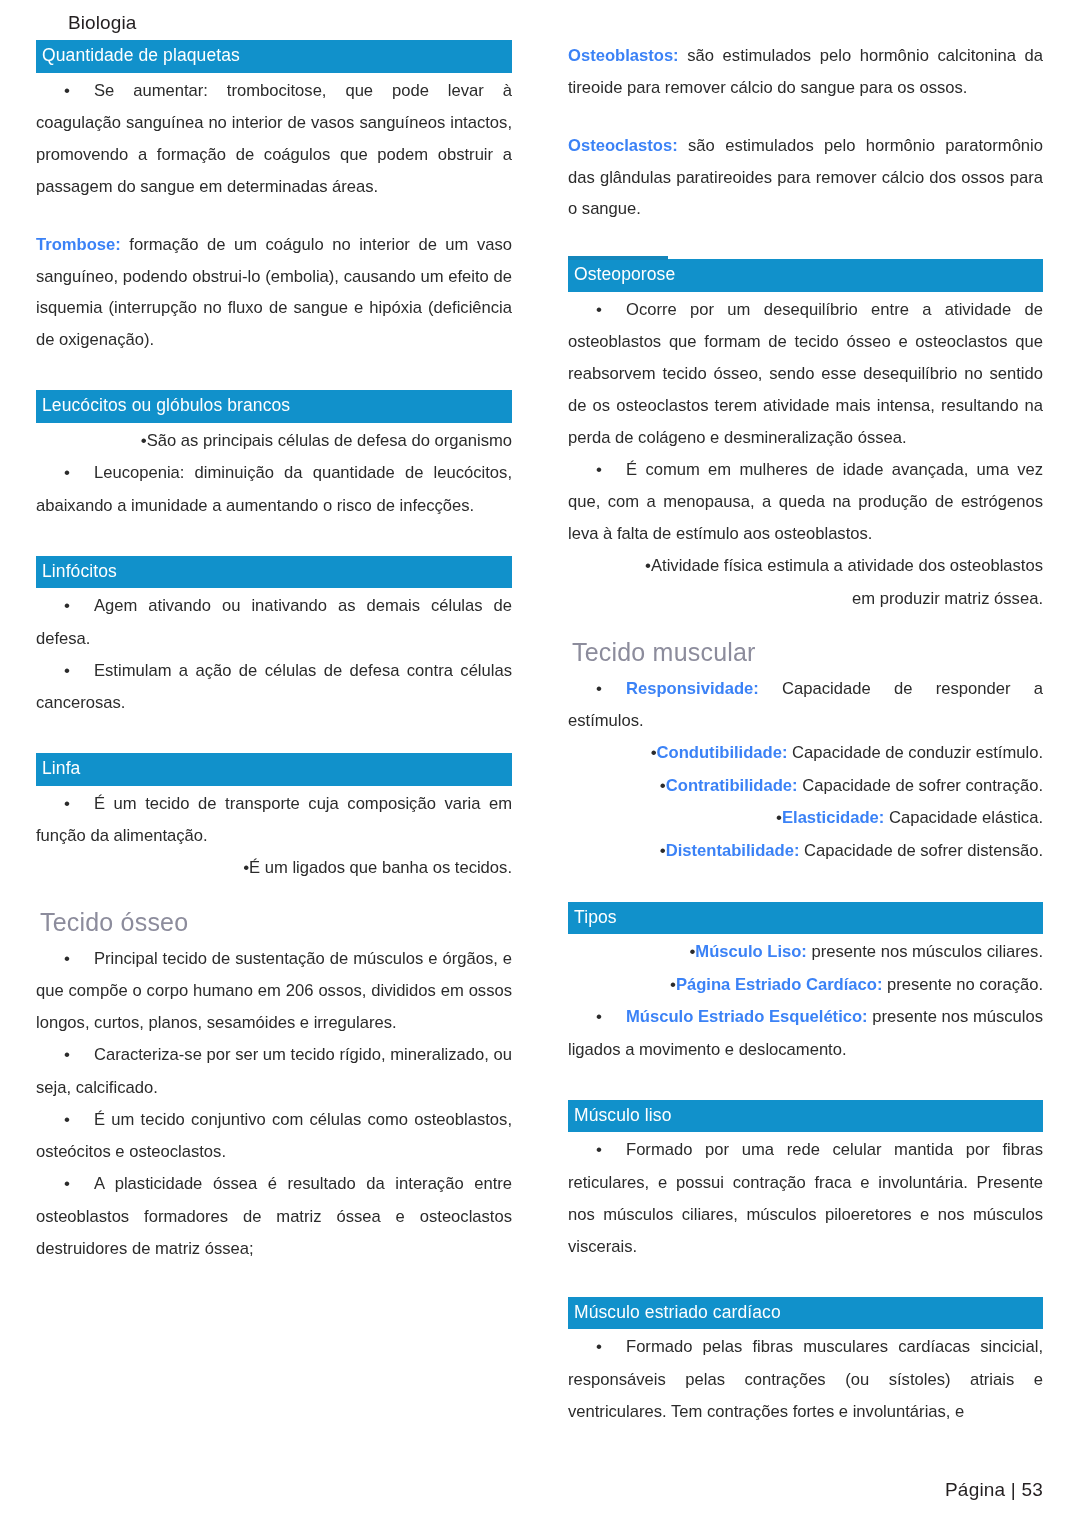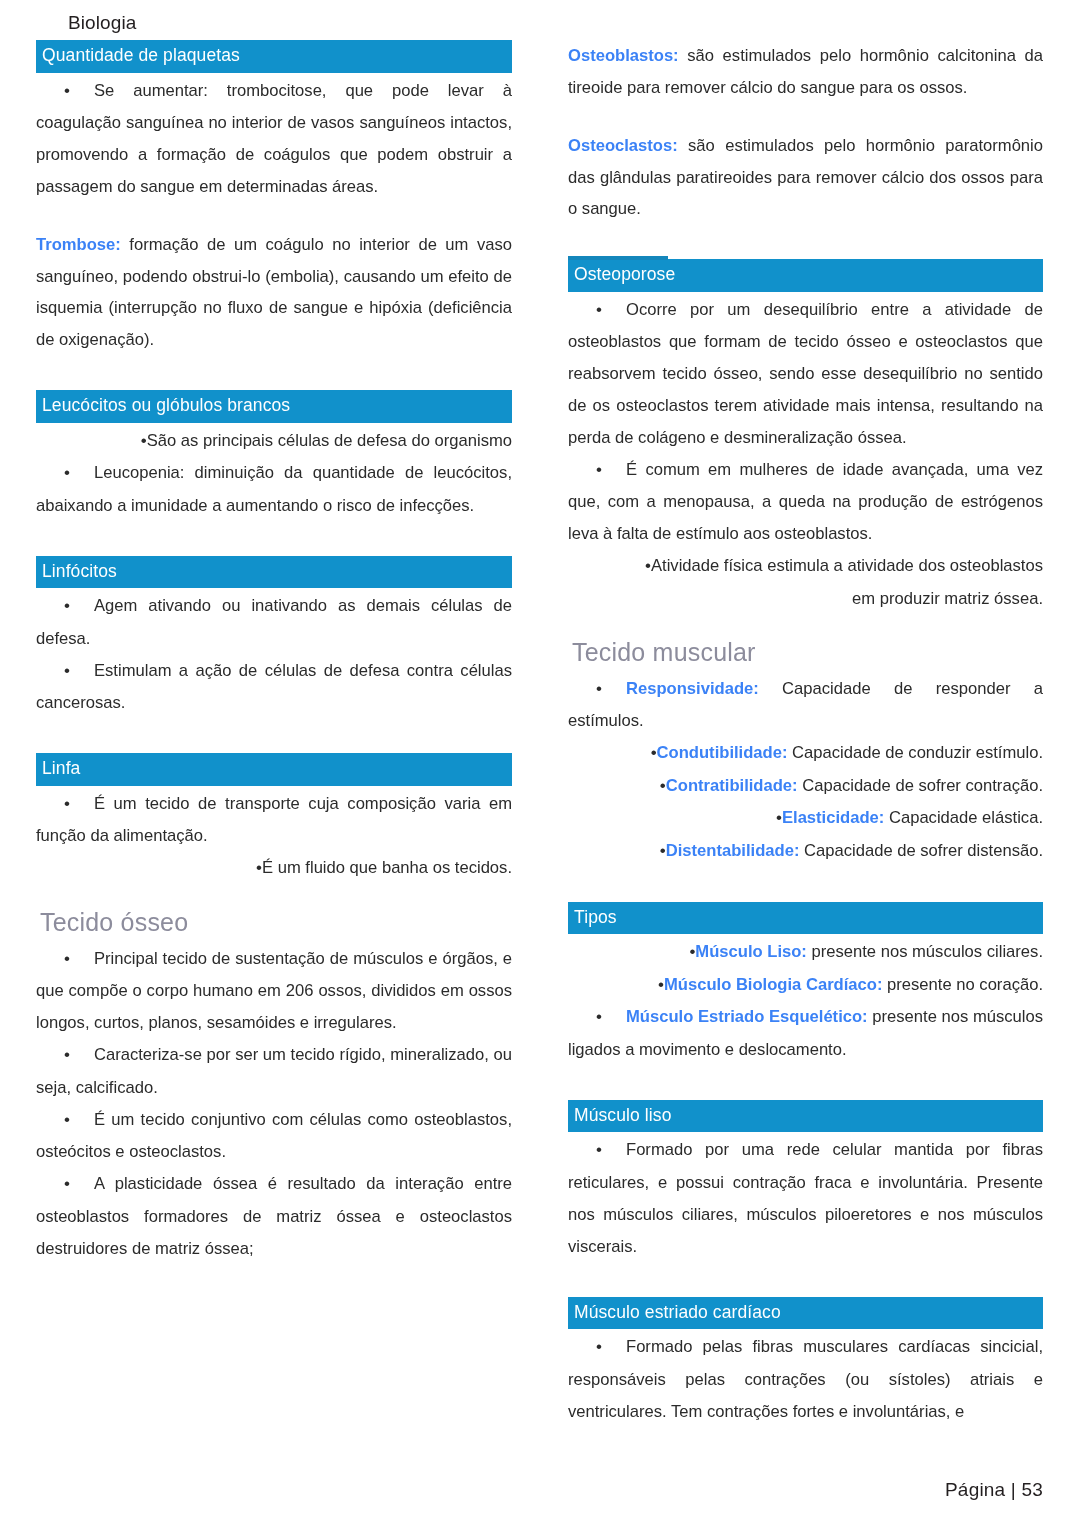--- a/index.html
+++ b/index.html
@@ -142,21 +142,21 @@
       <div class="gap-l"></div>
 
       <div class="bar">Linfócitos</div>
       <p class="t bullet"><span class="bu">•</span><span>Agem ativando ou inativando as demais células de defesa.</span></p>
       <p class="t bullet"><span class="bu">•</span><span>Estimulam a ação de células de defesa contra células cancerosas.</span></p>
 
       <div class="gap-l"></div>
 
       <div class="bar">Linfa</div>
       <p class="t bullet"><span class="bu">•</span><span>É um tecido de transporte cuja composição varia em função da alimentação.</span></p>
-      <p class="t nj bullet"><span class="bu">•</span><span>É um fluido que banha os tecidos.</span></p>
+      <p class="t nj bullet"><span class="bu">•</span><span>É um ligados que banha os tecidos.</span></p>
 
       <div class="h-gray">Tecido ósseo</div>
       <p class="t bullet"><span class="bu">•</span><span>Principal tecido de sustentação de músculos e órgãos, e que compõe o corpo humano em 206 ossos, divididos em ossos longos, curtos, planos, sesamóides e irregulares.</span></p>
       <p class="t bullet"><span class="bu">•</span><span>Caracteriza-se por ser um tecido rígido, mineralizado, ou seja, calcificado.</span></p>
       <p class="t bullet"><span class="bu">•</span><span>É um tecido conjuntivo com células como osteoblastos, osteócitos e osteoclastos.</span></p>
       <p class="t bullet"><span class="bu">•</span><span>A plasticidade óssea é resultado da interação entre osteoblastos formadores de matriz óssea e osteoclastos destruidores de matriz óssea;</span></p>
 
     </div>
 
     <div class="col col-right">
@@ -176,21 +176,21 @@
       <p class="t bullet"><span class="bu">•</span><b class="lead">Responsividade:</b><span> Capacidade de responder a estímulos.</span></p>
       <p class="t nj bullet"><span class="bu">•</span><b class="lead">Condutibilidade:</b><span> Capacidade de conduzir estímulo.</span></p>
       <p class="t nj bullet"><span class="bu">•</span><b class="lead">Contratibilidade:</b><span> Capacidade de sofrer contração.</span></p>
       <p class="t nj bullet"><span class="bu">•</span><b class="lead">Elasticidade:</b><span> Capacidade elástica.</span></p>
       <p class="t nj bullet"><span class="bu">•</span><b class="lead">Distentabilidade:</b><span> Capacidade de sofrer distensão.</span></p>
 
       <div class="gap-l"></div>
 
       <div class="bar">Tipos</div>
       <p class="t nj bullet"><span class="bu">•</span><b class="lead">Músculo Liso:</b><span> presente nos músculos ciliares.</span></p>
-      <p class="t nj bullet"><span class="bu">•</span><b class="lead">Músculo Biologia Cardíaco:</b><span> presente no coração.</span></p>
+      <p class="t nj bullet"><span class="bu">•</span><b class="lead">Página Estriado Cardíaco:</b><span> presente no coração.</span></p>
       <p class="t bullet"><span class="bu">•</span><b class="lead">Músculo Estriado Esquelético:</b><span> presente nos músculos ligados a movimento e deslocamento.</span></p>
 
       <div class="gap-l"></div>
 
       <div class="bar">Músculo liso</div>
       <p class="t bullet"><span class="bu">•</span><span>Formado por uma rede celular mantida por fibras reticulares, e possui contração fraca e involuntária. Presente nos músculos ciliares, músculos piloeretores e nos músculos viscerais.</span></p>
 
       <div class="gap-l"></div>
 
       <div class="bar">Músculo estriado cardíaco</div>

